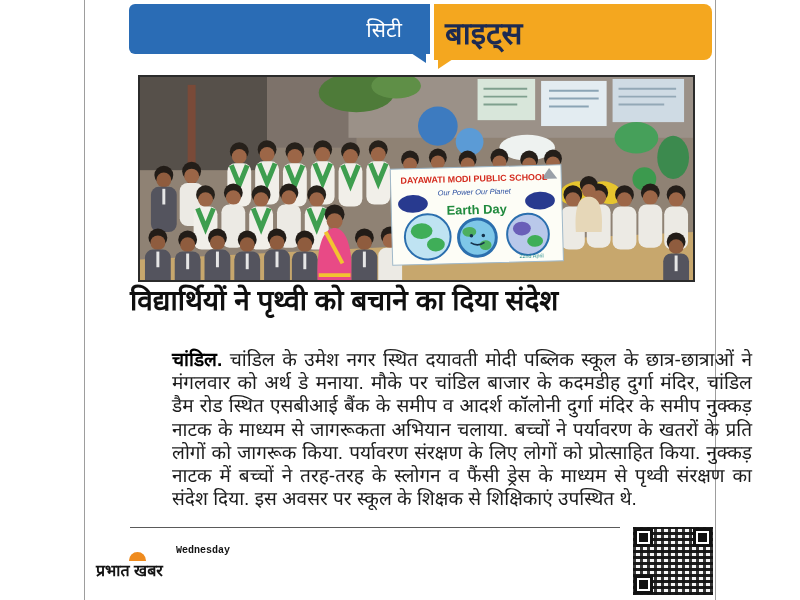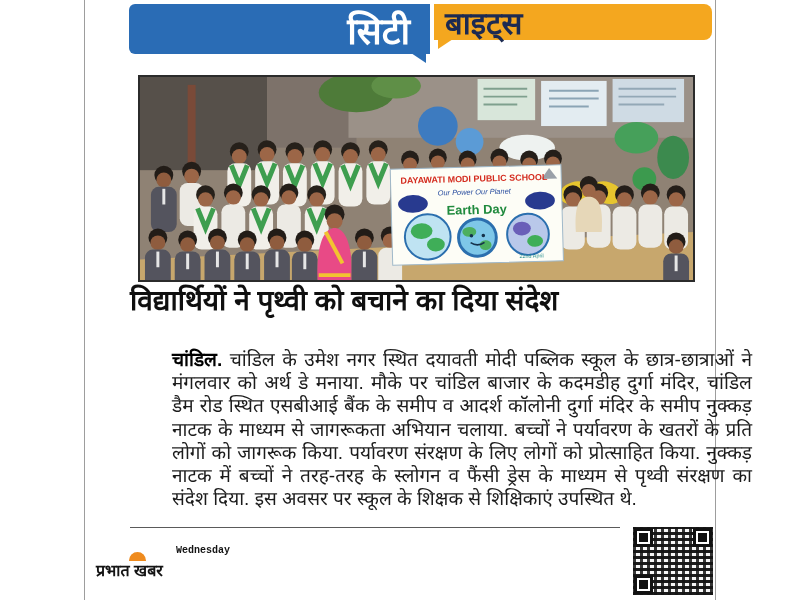--- a/index.html
+++ b/index.html
@@ -8,29 +8,29 @@
     font-family:"Liberation Sans","DejaVu Sans",sans-serif;
   }
   .clip-edge{position:absolute;top:0;bottom:0;width:1px;background:#9d9d9d;}
   .clip-edge.left{left:84px;}
   .clip-edge.right{left:715px;}
 
   
   .banner-left{
     position:absolute;left:129px;top:4px;width:301px;height:50px;
     background:#2a6cb5;border-radius:6px 0 0 6px;
-    display:flex;align-items:center;justify-content:flex-end;padding-right:20px;box-sizing:border-box;
-    color:#ffffff;font-size:37px;font-weight:bold;
+    display:flex;align-items:center;justify-content:flex-end;padding-right:28px;box-sizing:border-box;
+    color:#ffffff;font-size:21px;font-weight:normal;
   }
   .banner-left::after{
     content:"";position:absolute;right:4px;bottom:-9px;
     border-top:10px solid #2a6cb5;border-left:15px solid transparent;
   }
   .banner-right{
-    position:absolute;left:434px;top:4px;width:278px;height:36px;
+    position:absolute;left:434px;top:4px;width:278px;height:56px;
     background:#f4a71f;border-radius:0 8px 8px 0;
     display:flex;align-items:center;justify-content:flex-start;padding-left:11px;box-sizing:border-box;
     color:#1c2a52;font-size:31px;font-weight:bold;
   }
   .banner-right::after{
     content:"";position:absolute;left:4px;bottom:-9px;
     border-top:10px solid #f4a71f;border-right:15px solid transparent;
   }
 
   

